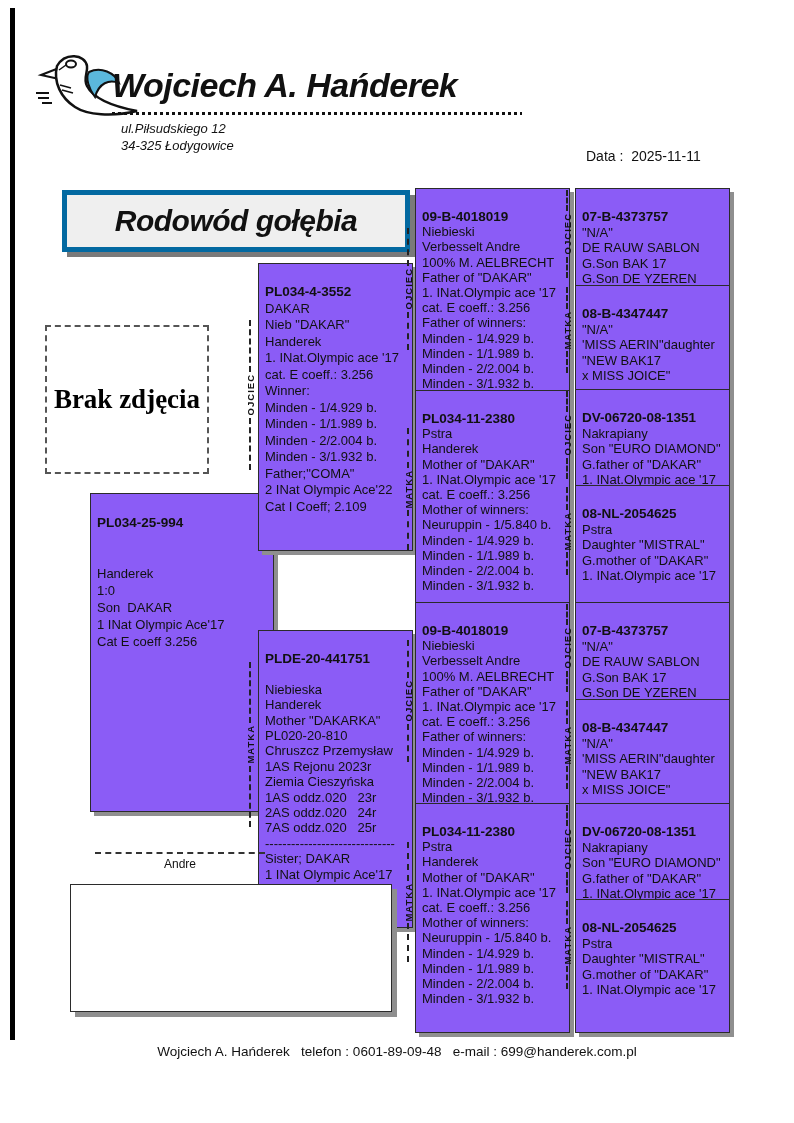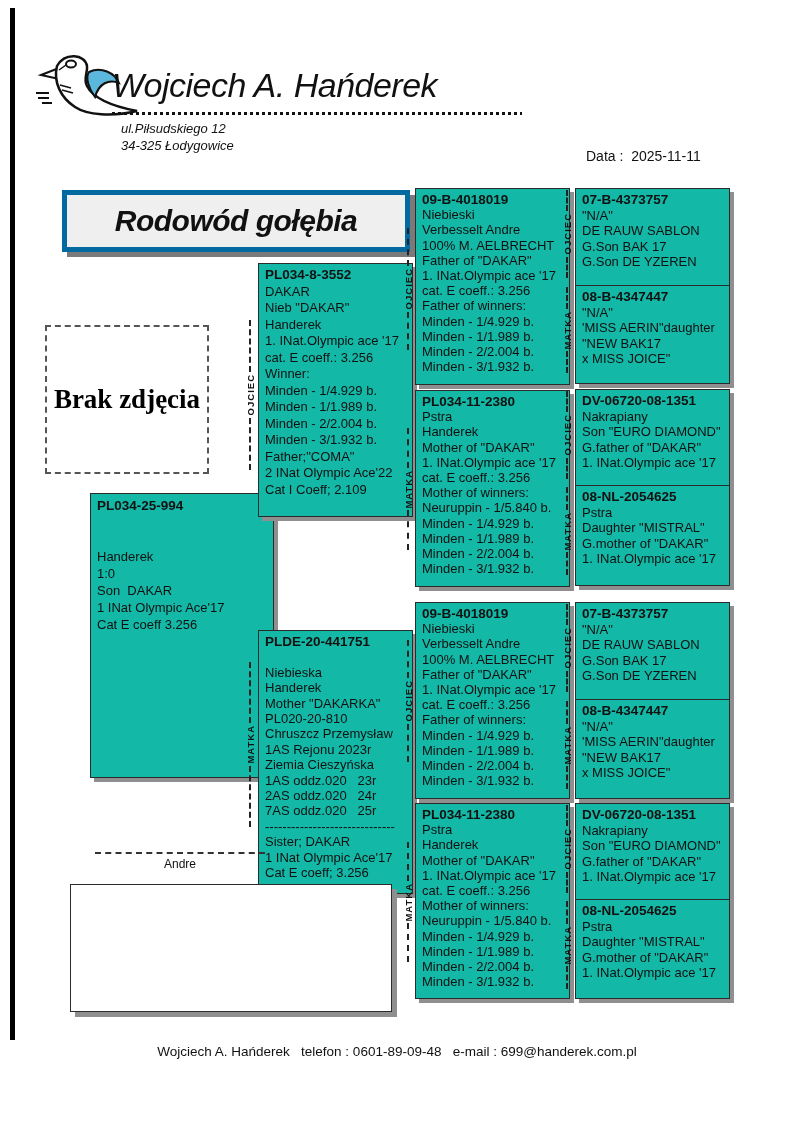--- a/index.html
+++ b/index.html
@@ -4,39 +4,39 @@
 <style>
   html,body{margin:0;padding:0}
   body{
     width:794px;height:1123px;position:relative;background:#ffffff;
     font-family:"Liberation Sans",sans-serif;color:#111;overflow:hidden;
   }
   .left-bar{position:absolute;left:10px;top:8px;width:5px;height:1032px;background:#000}
 
   
   .logo{position:absolute;left:34px;top:48px;width:108px;height:74px}
-  .owner-name{position:absolute;left:112px;top:66px;font-size:34px;font-weight:normal;font-style:italic;letter-spacing:-0.5px;white-space:nowrap}
+  .owner-name{position:absolute;left:112px;top:66px;font-size:34px;font-weight:bold;font-style:italic;letter-spacing:-0.5px;white-space:nowrap}
   .name-underline{position:absolute;left:112px;top:112px;width:410px;height:3px;
     background:repeating-linear-gradient(90deg,#111 0 3px,transparent 3px 6px)}
   .address{position:absolute;left:121px;top:120px;font-size:13px;font-style:italic;line-height:17px}
   .date-line{position:absolute;left:586px;top:148px;font-size:14px;white-space:pre}
 
   
   .title-box{position:absolute;left:62px;top:190px;width:338px;height:52px;background:#efefef;
     border:5px solid #0369a1;box-shadow:5px 5px 0 #7a7a7a;display:flex;align-items:center;justify-content:center;
     font-size:30px;font-weight:bold;font-style:italic;letter-spacing:-0.5px}
 
   
   .photo-box{position:absolute;left:45px;top:325px;width:160px;height:145px;border:2px dashed #555;
     display:flex;align-items:center;justify-content:center;text-align:center;
     font-family:"Liberation Serif",serif;font-weight:bold;font-size:27px;color:#000000;line-height:1.2}
 
   
-  .pbox{position:absolute;background:#14b8a6;border:1px solid #2b2b2b;box-shadow:4px 4px 0 #8f8f8f;
-    padding:3px 6px;font-size:13px;line-height:15.5px;overflow:hidden}
+  .pbox{position:absolute;background:#8b5cf6;border:1px solid #2b2b2b;box-shadow:4px 4px 0 #8f8f8f;
+    padding:20px 6px;font-size:13px;line-height:15.5px;overflow:hidden}
   .ring{font-weight:bold;font-size:13.5px;white-space:nowrap}
   .lines{white-space:pre-wrap}
 
   
   .connector{position:absolute;width:16px;display:flex;flex-direction:column;align-items:center}
   .cdash{flex:1;width:0;border-left:2px dashed #222}
   .clabel{writing-mode:vertical-rl;transform:rotate(180deg);font-weight:bold;font-size:9.5px;
     letter-spacing:1px;padding:2px 0;white-space:nowrap}
 
   
@@ -86,21 +86,21 @@
   <div class="lines">
 
 Handerek
 1:0
 Son  DAKAR
 1 INat Olympic Ace'17
 Cat E coeff 3.256</div>
 </div>
 
 <div class="pbox" style="left:258px;top:263px;width:141px;height:246px;line-height:16.5px">
-  <div class="ring">PL034-8-3552</div>
+  <div class="ring">PL034-4-3552</div>
   <div class="lines">DAKAR
 Nieb "DAKAR"
 Handerek
 1. INat.Olympic ace '17
 cat. E coeff.: 3.256
 Winner:
 Minden - 1/4.929 b.
 Minden - 1/1.989 b.
 Minden - 2/2.004 b.
 Minden - 3/1.932 b.

